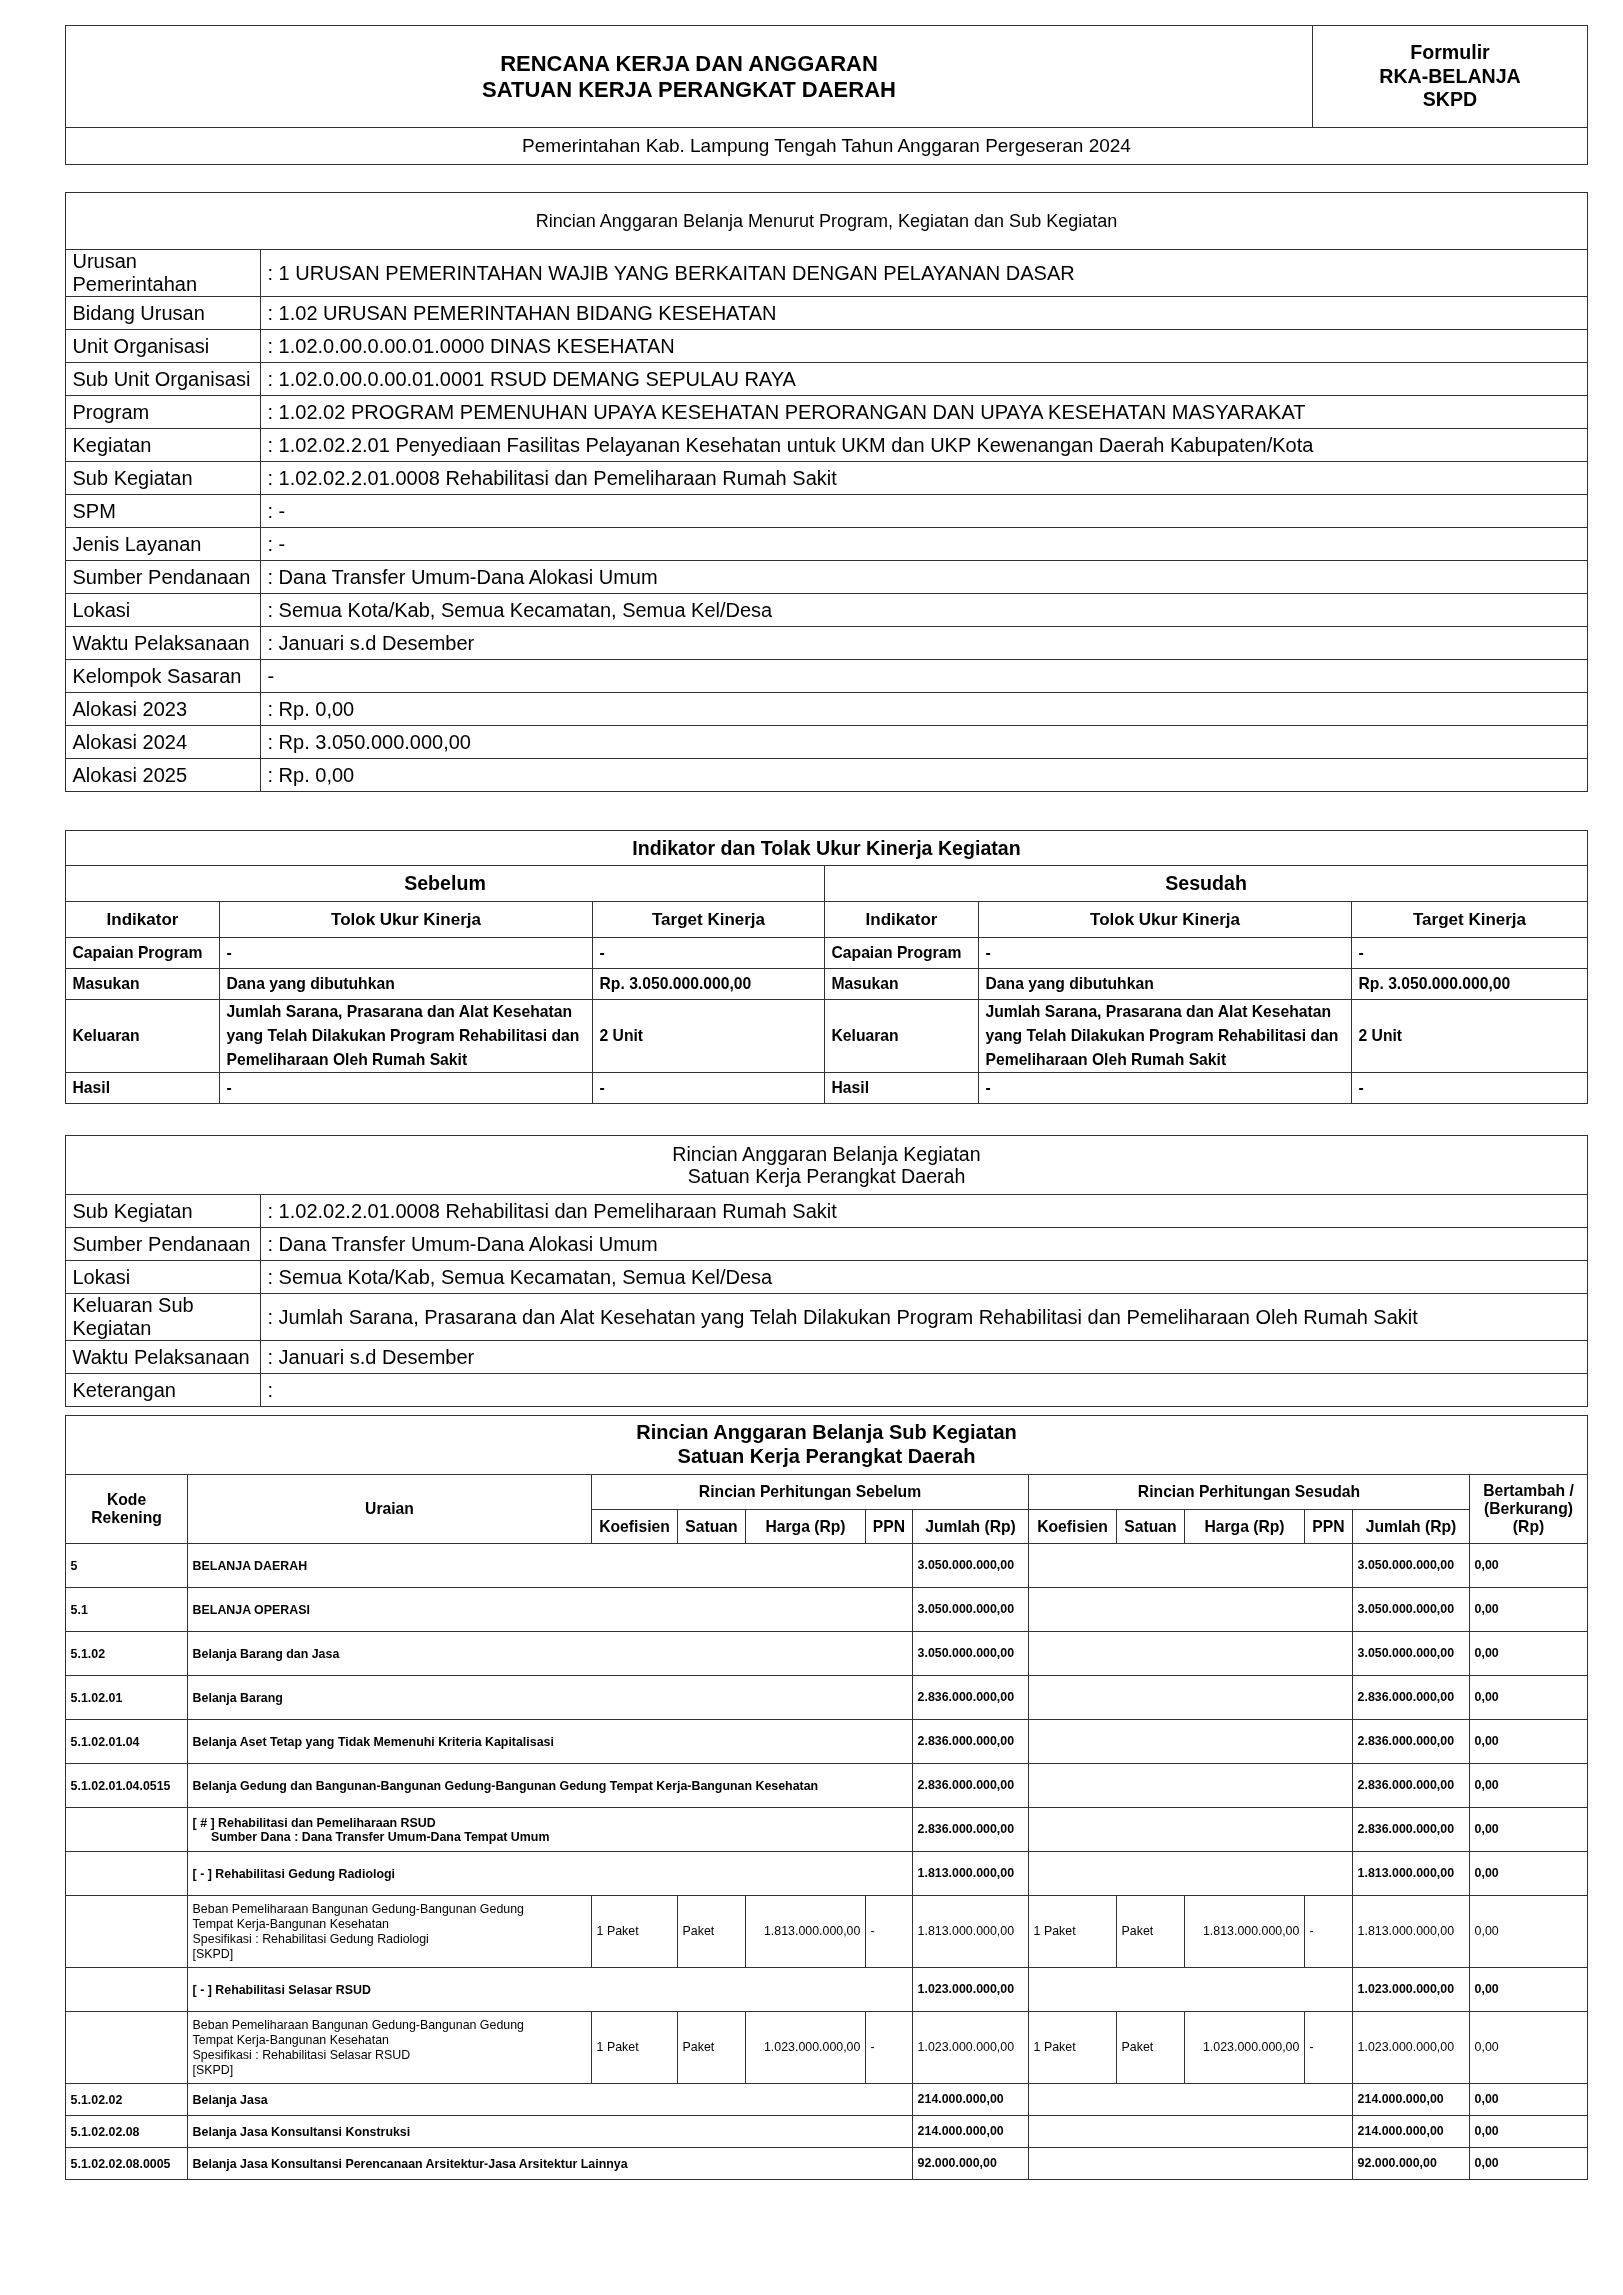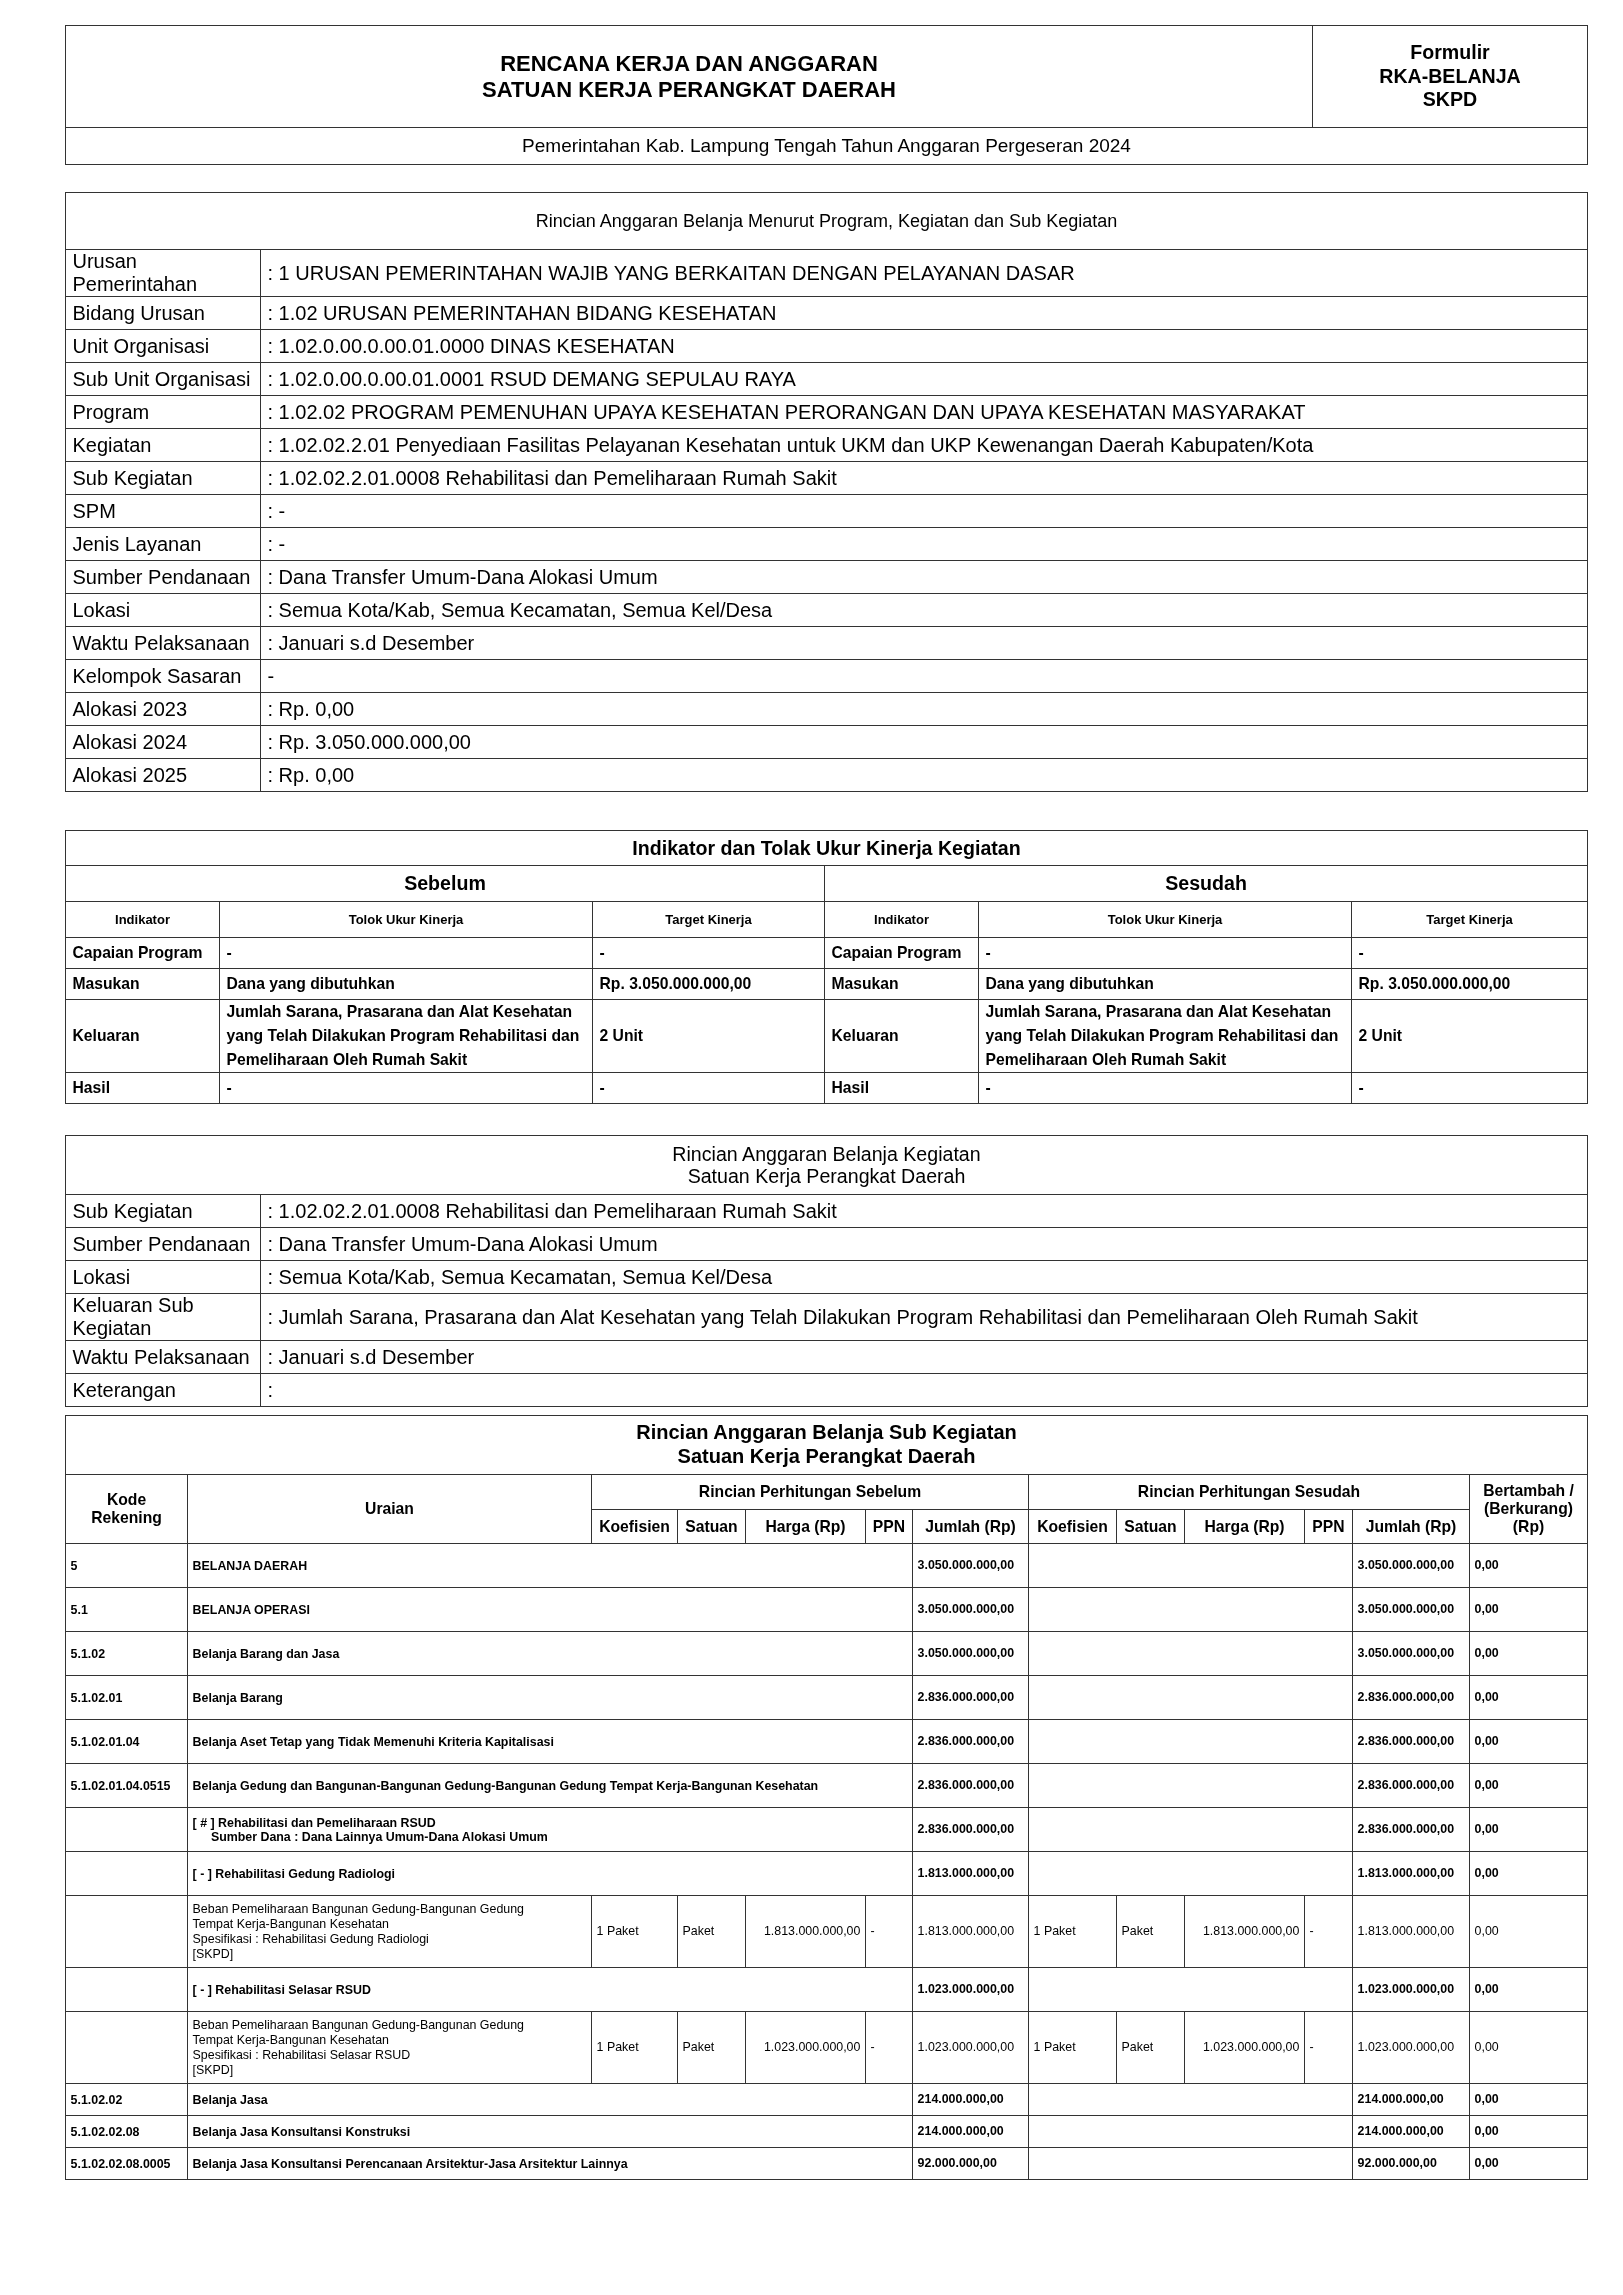--- a/index.html
+++ b/index.html
@@ -16,21 +16,21 @@
 
   
   .info td { font-size:20px; height:32px; padding:0 6.5px; }
   .info td.lbl { width:182px; }
   .info .title { font-size:18px; text-align:center; height:56px; }
 
   
   .ind td { font-size:15.7px; padding:0 6.5px; }
   .ind .title { font-size:19.6px; text-align:center; height:34px; }
   .ind .grp { font-size:19.6px; text-align:center; height:35px; }
-  .ind .colh td { font-size:13px; text-align:center; height:35px; }
+  .ind .colh td { font-size:17px; text-align:center; height:35px; }
   .ind .r1 td { height:30px; }
   .ind .r3 td { height:68px; line-height:24px; }
 
   
   .bud td { font-size:12.4px; font-weight:bold; padding:0 4.6px; }
   .bud .title { font-size:20px; text-align:center; line-height:23.6px; height:58px; }
   .bud .h1 td, .bud .h2 td { font-size:15.7px; text-align:center; }
   .bud .h1 td { height:34px; }
   .bud .h2 td { height:33px; }
   .bud .num { line-height:15.7px; }
@@ -334,21 +334,21 @@
       <tr class="row">
         <td>5.1.02.01.04.0515</td>
         <td colspan="5"><span>Belanja Gedung dan Bangunan-Bangunan Gedung-Bangunan Gedung Tempat Kerja-Bangunan Kesehatan</span></td>
         <td class="num">2.836.000.000,00</td>
         <td colspan="4"></td>
         <td class="num">2.836.000.000,00</td>
         <td class="num">0,00</td>
       </tr>
       <tr class="row">
         <td></td>
-        <td colspan="5"><span>[ # ] Rehabilitasi dan Pemeliharaan RSUD</span><span class="indent">Sumber Dana : Dana Lainnya Umum-Dana Alokasi Umum</span></td>
+        <td colspan="5"><span>[ # ] Rehabilitasi dan Pemeliharaan RSUD</span><span class="indent">Sumber Dana : Dana Transfer Umum-Dana Tempat Umum</span></td>
         <td class="num">2.836.000.000,00</td>
         <td colspan="4"></td>
         <td class="num">2.836.000.000,00</td>
         <td class="num">0,00</td>
       </tr>
       <tr class="row">
         <td></td>
         <td colspan="5"><span>[ - ] Rehabilitasi Gedung Radiologi</span></td>
         <td class="num">1.813.000.000,00</td>
         <td colspan="4"></td>

